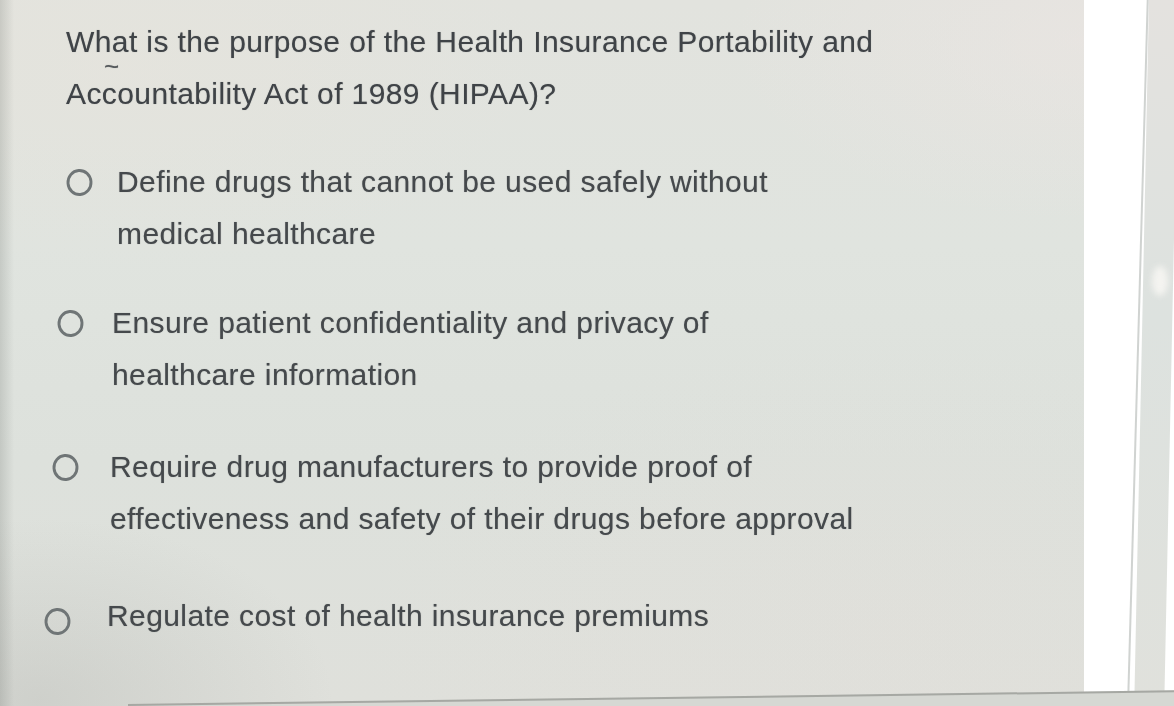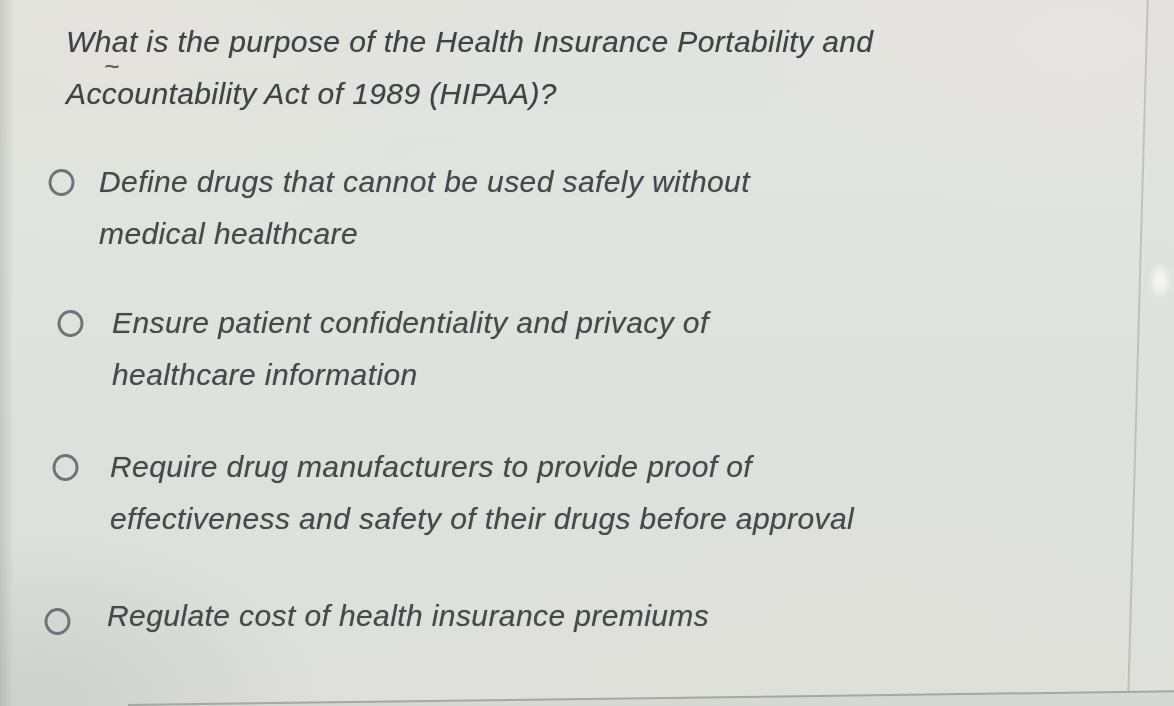--- a/index.html
+++ b/index.html
@@ -3,28 +3,27 @@
 <meta charset="utf-8">
 <style>
   * { margin: 0; padding: 0; box-sizing: border-box; }
   html, body {
     width: 1174px; height: 706px;
     overflow: hidden;
     font-family: "Liberation Sans", "DejaVu Sans", sans-serif;
   }
   .photo {
     position: relative;
-    width: 1174px; height: 706px;
+    width: 1084px; height: 706px;
     background:
       radial-gradient(ellipse 500px 260px at 1080px 40px, rgba(236,229,227,0.55), rgba(236,229,227,0) 70%),
       radial-gradient(ellipse 600px 300px at 120px 60px, rgba(231,228,220,0.5), rgba(231,228,220,0) 70%),
       radial-gradient(ellipse 700px 400px at 880px 640px, rgba(226,223,218,0.45), rgba(226,223,218,0) 75%),
       radial-gradient(ellipse 420px 260px at 40px 700px, rgba(140,145,140,0.20), rgba(140,145,140,0) 70%),
       linear-gradient(180deg, #e2e3de 0%, #e0e4df 35%, #dde1dc 65%, #dfe0db 100%);
-    font-style: italic;
   }
   .content {
     position: absolute; inset: 0;
     filter: blur(0.45px);
     color: #45494c;
     font-size: 30px;
     letter-spacing: 0.4px;
     line-height: 52px;
     text-shadow: 0 0 1px rgba(69,73,76,0.45);
   }
@@ -47,21 +46,21 @@
   .radio {
     flex: 0 0 auto;
     width: 27px; height: 27px;
     border: 3px solid #6f7576;
     border-radius: 50%;
     margin-top: 13px;
     transform: scaleX(0.96) rotate(-4deg);
     background: transparent;
   }
   .option-text { white-space: nowrap; }
-  .option-1 { left: 48px; top: 156px; }
+  .option-1 { left: 66px; top: 156px; }
   .option-1 .option-text { margin-left: 24px; }
   .option-2 { left: 57px; top: 297px; }
   .option-2 .option-text { margin-left: 28px; }
   .option-3 { left: 52px; top: 441px; }
   .option-3 .option-text { margin-left: 31px; }
   .option-4 { left: 44px; top: 590px; justify-content: flex-end; }
   .option-4 .option-text { margin-left: 36px; }
   .option-4 .radio { margin-top: 18px; }
 
   

